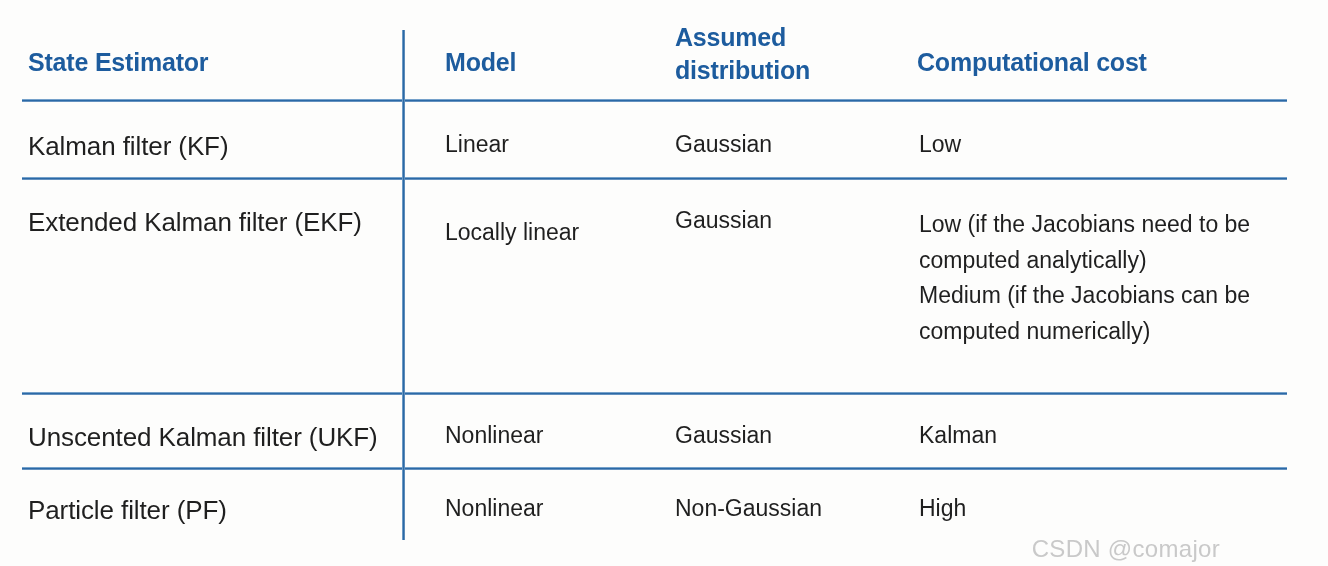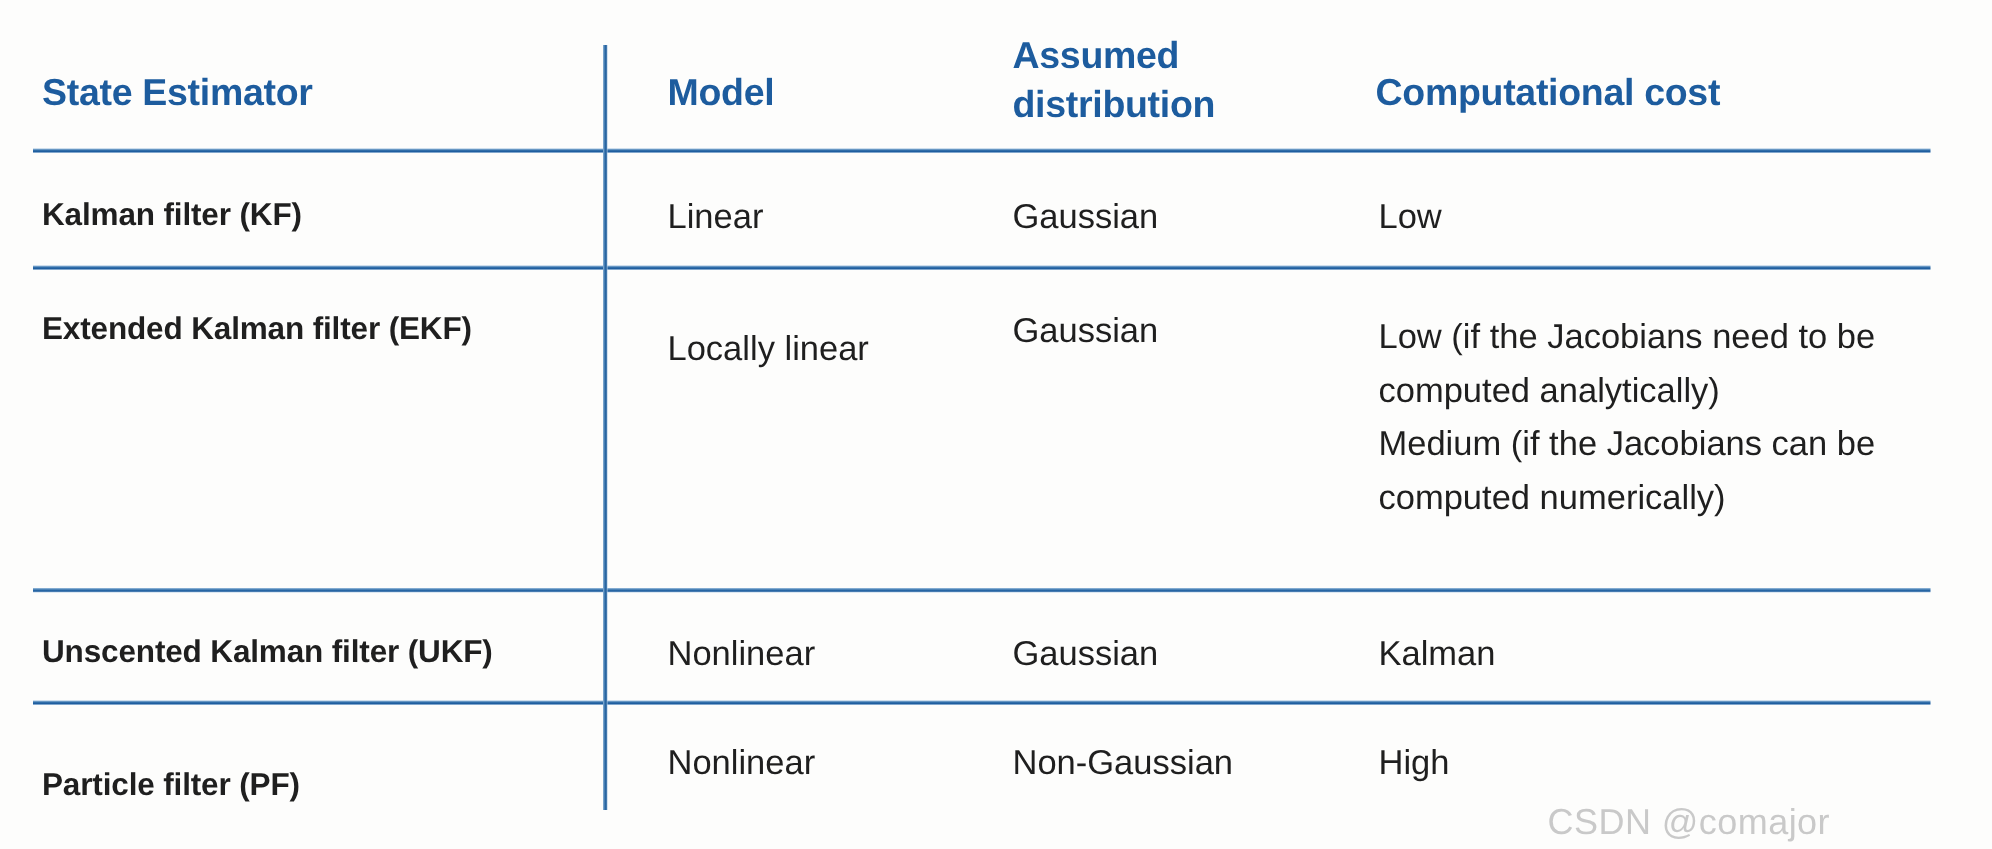--- a/index.html
+++ b/index.html
@@ -49,22 +49,22 @@
 
   
   .cell {
     position:absolute;
     color:#1f1f1f;
     font-size:23px;
     line-height:1.0;
     white-space:pre-line;
   }
   .cell.name {
-    font-weight:bold;
-    font-size:21px;
+    font-weight:normal;
+    font-size:26px;
     letter-spacing:-0.1px;
   }
   .cell.multi { line-height:1.55; font-size:23px; }
 
   
   #kf-name { left:28px;  top:133px; }
   #kf-mod  { left:445px; top:133px; }
   #kf-dist { left:675px; top:133px; }
   #kf-cost { left:919px; top:133px; }
 
@@ -74,21 +74,21 @@
   #ekf-dist { left:675px; top:209px; }
   #ekf-cost { left:919px; top:207px; width:380px; }
 
   
   #ukf-name { left:28px;  top:424px; }
   #ukf-mod  { left:445px; top:424px; }
   #ukf-dist { left:675px; top:424px; }
   #ukf-cost { left:919px; top:424px; }
 
   
-  #pf-name { left:28px;  top:497px;margin-top:16px; }
+  #pf-name { left:28px;  top:497px; }
   #pf-mod  { left:445px; top:497px; }
   #pf-dist { left:675px; top:497px; }
   #pf-cost { left:919px; top:497px; }
 
   
   #watermark {
     position:absolute;
     right:26px;
     top:535px;
     color:#c9c9c9;

